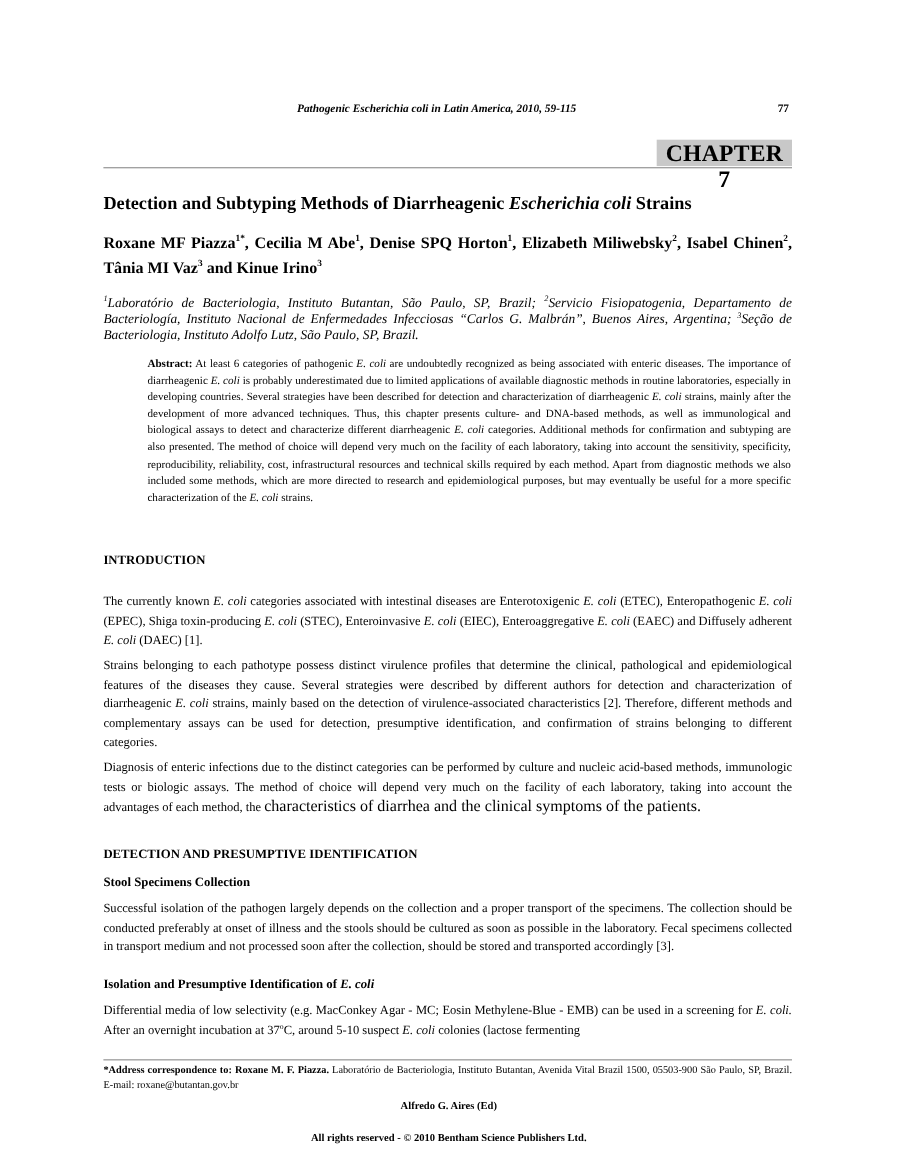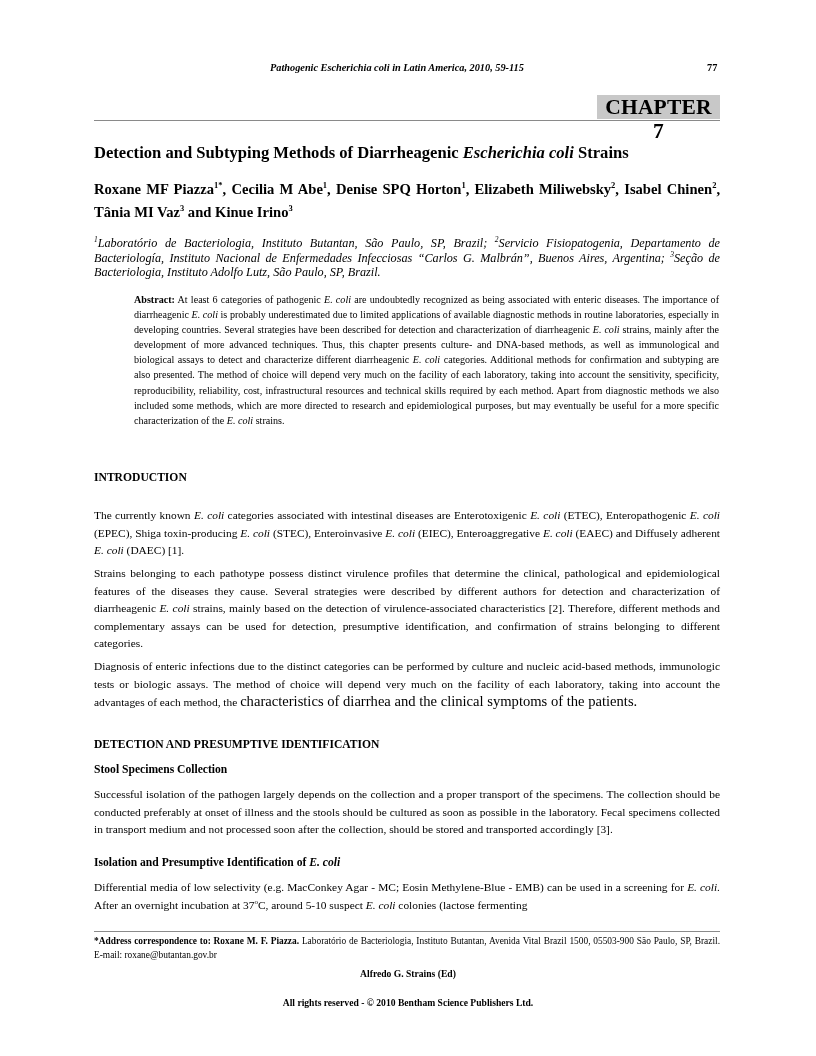--- a/index.html
+++ b/index.html
@@ -1,20 +1,20 @@
 <!DOCTYPE html>
 <html><head>
   <meta charset="utf-8">
   <style>
     html, body { margin: 0; padding: 0; background: #ffffff; }
     body {
       width: 816px; height: 1056px; position: relative; overflow: hidden;
       font-family: "Liberation Serif", "DejaVu Serif", serif; color: #000;
     }
-    .abs { position: absolute; }
+    .abs { position: absolute; margin-top: 32px; }
     .running-head {
       left: 0; top: 62px; width: 816px;
       font-size: 10.3px; font-weight: bold; font-style: italic;
     }
     .running-head .rh-title { position: absolute; left: 270px; top: 0; white-space: nowrap; }
     .running-head .rh-page { position: absolute; left: 707px; top: 0; font-style: normal; }
     .chapter-box {
       left: 597px; top: 95px; width: 123px; height: 24px;
       background: #c8c8c8;
       font-size: 21.5px; font-weight: bold; line-height: 24px; text-align: center;
@@ -96,14 +96,14 @@
 <div class="abs section-head" style="top:738px;">DETECTION AND PRESUMPTIVE IDENTIFICATION</div>
 <div class="abs sub-head" style="top:763px;">Stool Specimens Collection</div>
 <div class="abs para" style="top:786px;">Successful isolation of the pathogen largely depends on the collection and a proper transport of the specimens. The collection should be conducted preferably at onset of illness and the stools should be cultured as soon as possible in the laboratory. Fecal specimens collected in transport medium and not processed soon after the collection, should be stored and transported accordingly [3].</div>
 
 <div class="abs sub-head" style="top:856px;"><span>Isolation and Presumptive Identification of </span><i>E. coli</i></div>
 <div class="abs para" style="top:879px;"><span>Differential media of low selectivity (e.g. MacConkey Agar - MC; Eosin Methylene-Blue - EMB) can be used in a screening for </span><i>E. coli.</i><span> After an overnight incubation at 37</span><sup style="font-size:7px;line-height:0;">o</sup><span>C, around 5-10 suspect </span><i>E. coli</i><span> colonies (lactose fermenting</span></div>
 
 <div class="abs rule" style="top:931px;"></div>
 <div class="abs footnote"><b>*Address correspondence to: Roxane M. F. Piazza.</b><span> Laboratório de Bacteriologia, Instituto Butantan, Avenida Vital Brazil 1500, 05503-900 São Paulo, SP, Brazil. E-mail: roxane@butantan.gov.br</span></div>
 
-<div class="abs imprint" style="top:968px;">Alfredo G. Strains (Ed)</div>
+<div class="abs imprint" style="top:968px;">Alfredo G. Aires (Ed)</div>
 <div class="abs imprint" style="top:997px;">All rights reserved - © 2010 Bentham Science Publishers Ltd.</div>
 
 </body></html>

